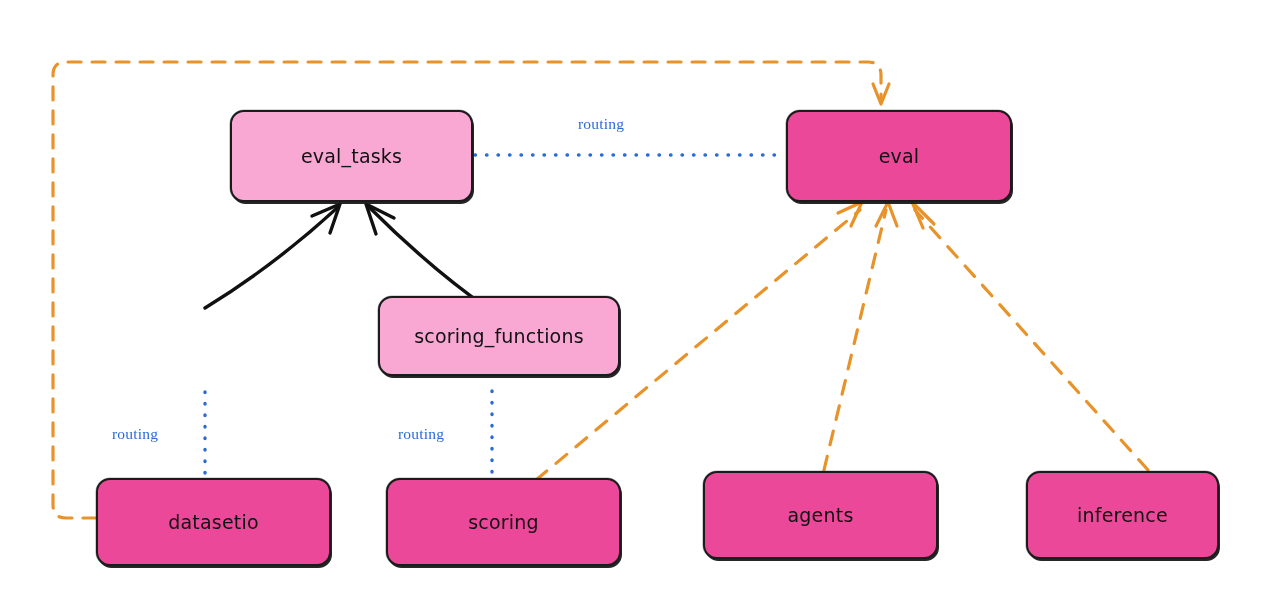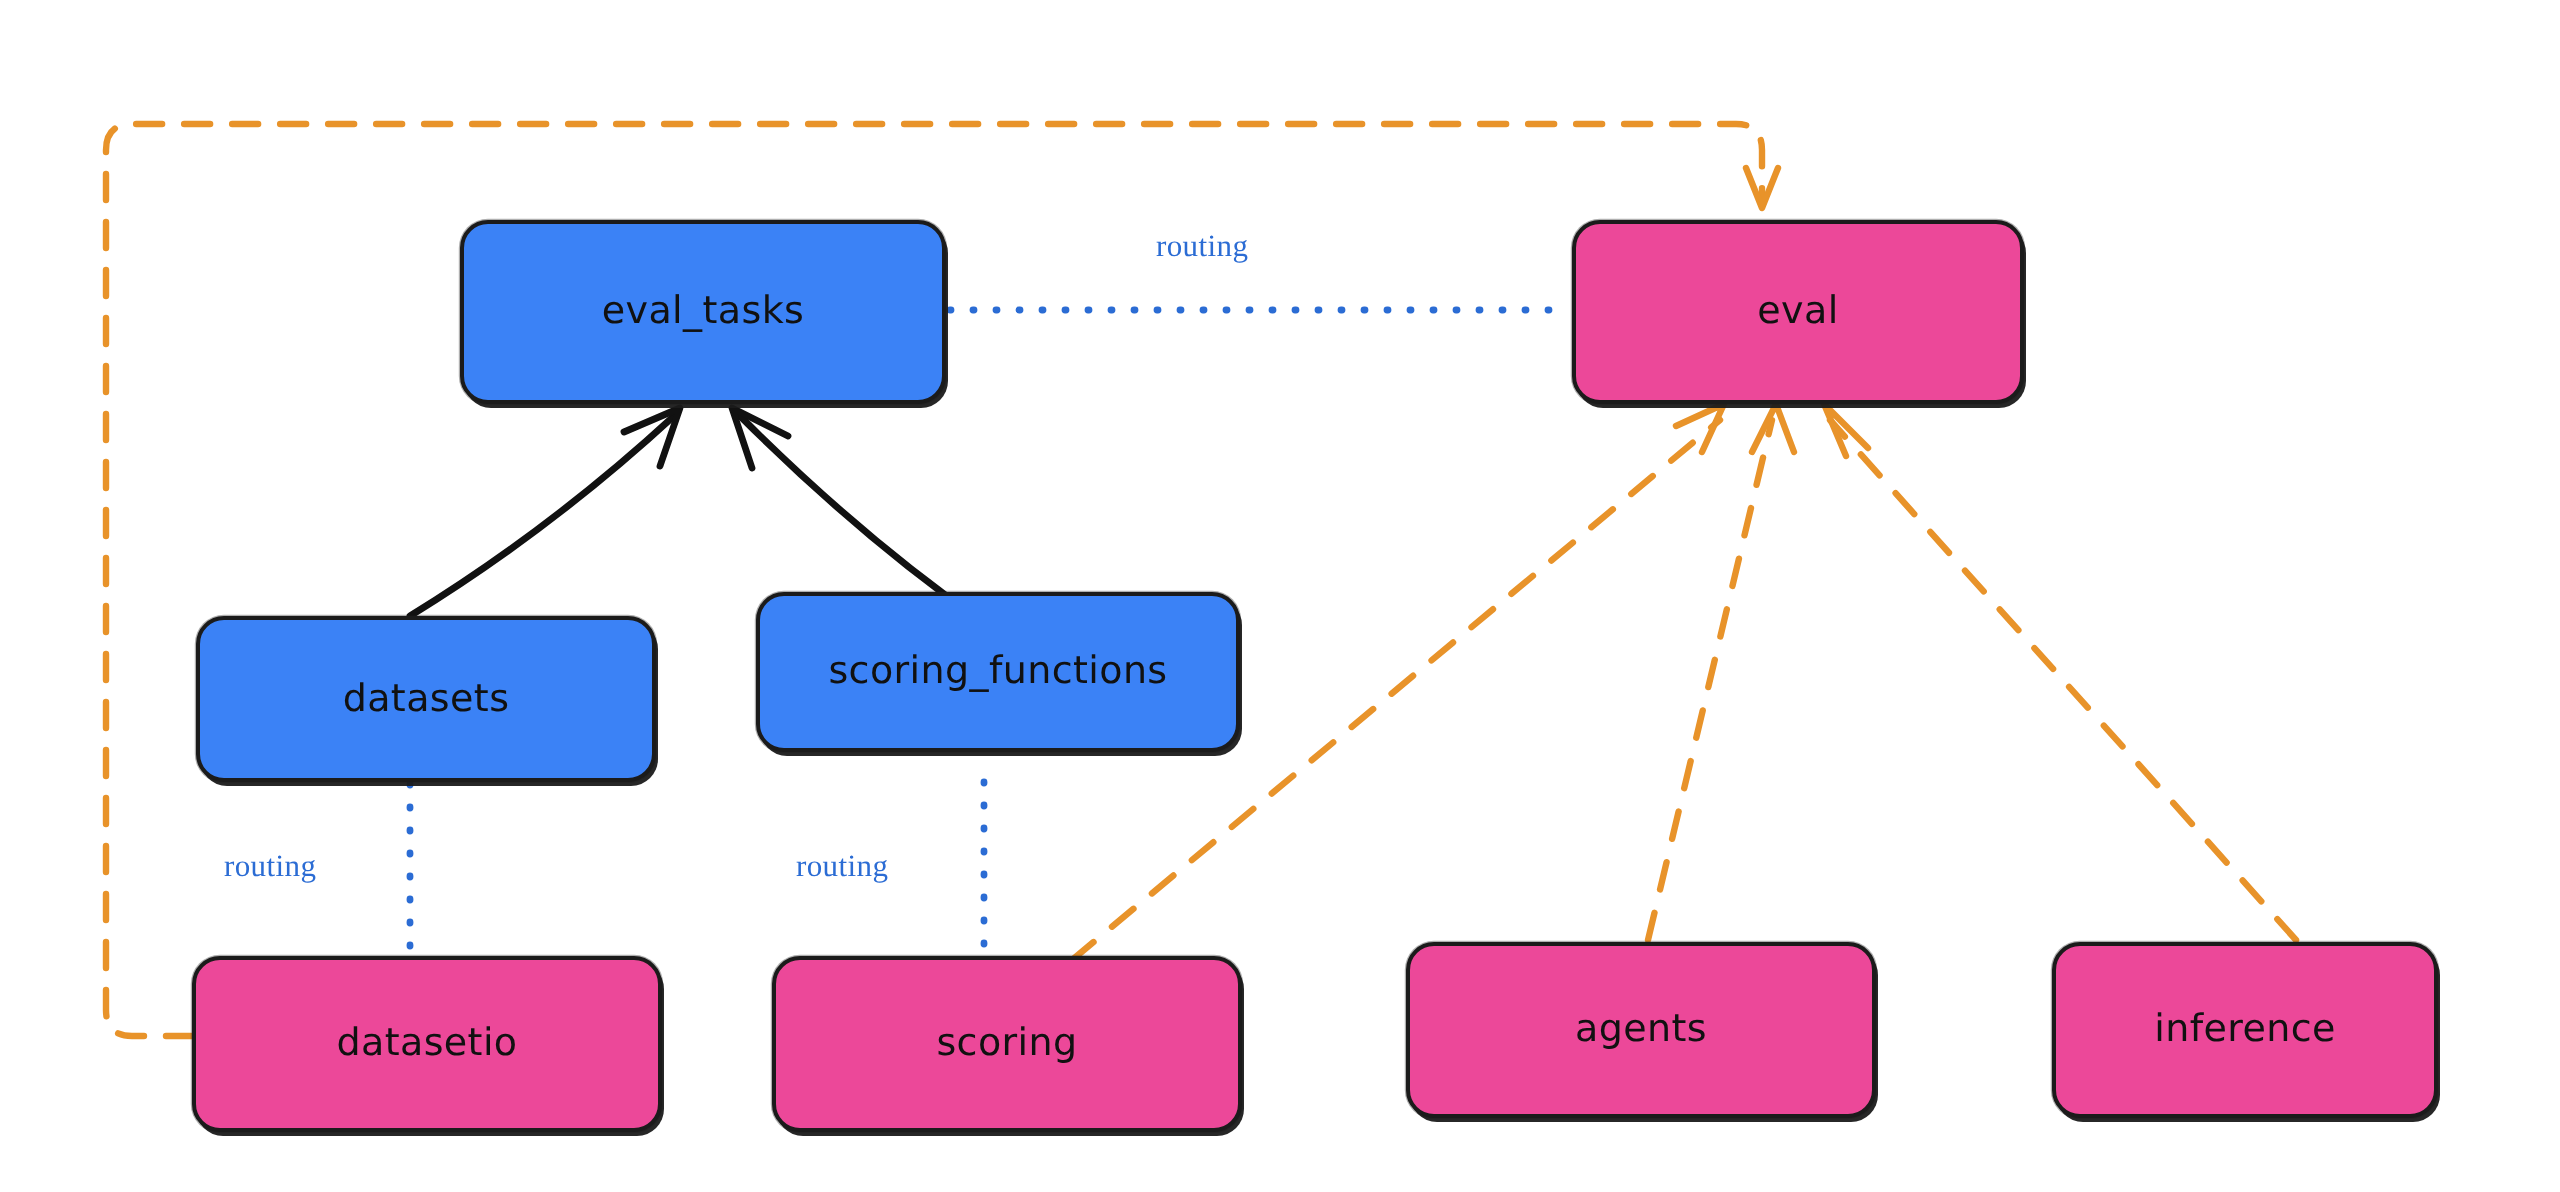--- a/index.html
+++ b/index.html
@@ -41,21 +41,21 @@
     letter-spacing: 0.2px;
     
     box-shadow: 1.5px 2.5px 0 -0.5px rgba(27,27,27,0.95),
                 0 0 0 0.6px rgba(27,27,27,0.35);
   }
   .node .node-label {
     pointer-events: none;
     transform: translateY(-0.5px);
     white-space: nowrap;
   }
-  .node.blue   { background: #3b82f6; }
+  .node.blue   { background: #f9a8d4; }
   .node.green  { background: #ec4899; }
 
   .edge-label {
     position: absolute;
     font-family: Liberation Serif, serif;
     font-size: 15.5px;
     color: #2b6cd4;
     white-space: nowrap;
     letter-spacing: 0.2px;
   }
@@ -112,23 +112,20 @@
   </svg>
 
   <div class="node blue" id="node-eval_tasks" style="left:230px; top:110px; width:243px; height:92px;">
     <span class="node-label">eval_tasks</span>
   </div>
 
   <div class="node green" id="node-eval" style="left:786px; top:110px; width:226px; height:92px;">
     <span class="node-label">eval</span>
   </div>
 
-  <div class="node blue" id="node-datasets" style="left:98px; top:308px; width:230px; height:83px;">
-    <span class="node-label">datasets</span>
-  </div>
 
   <div class="node blue" id="node-scoring_functions" style="left:378px; top:296px; width:242px; height:80px;">
     <span class="node-label">scoring_functions</span>
   </div>
 
   <div class="node green" id="node-datasetio" style="left:96px; top:478px; width:235px; height:88px;align-items:center;">
     <span class="node-label">datasetio</span>
   </div>
 
   <div class="node green" id="node-scoring" style="left:386px; top:478px; width:235px; height:88px;text-align:right;">

